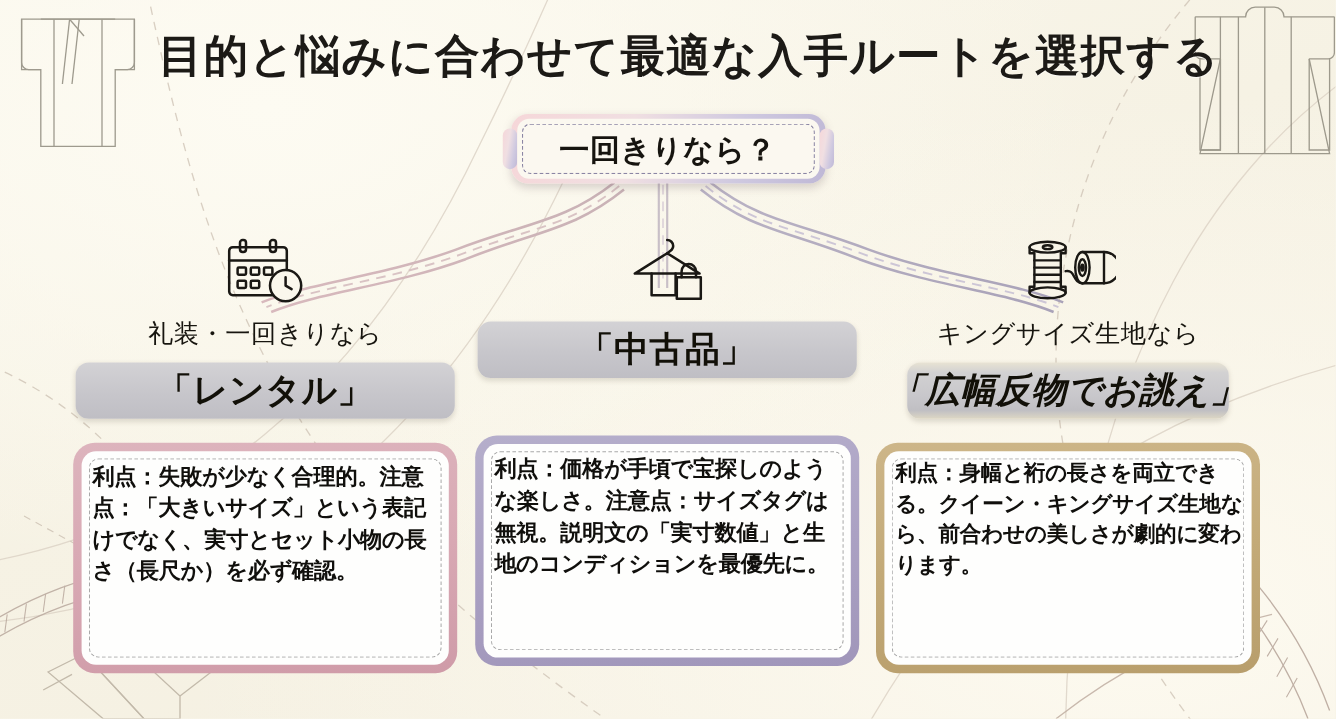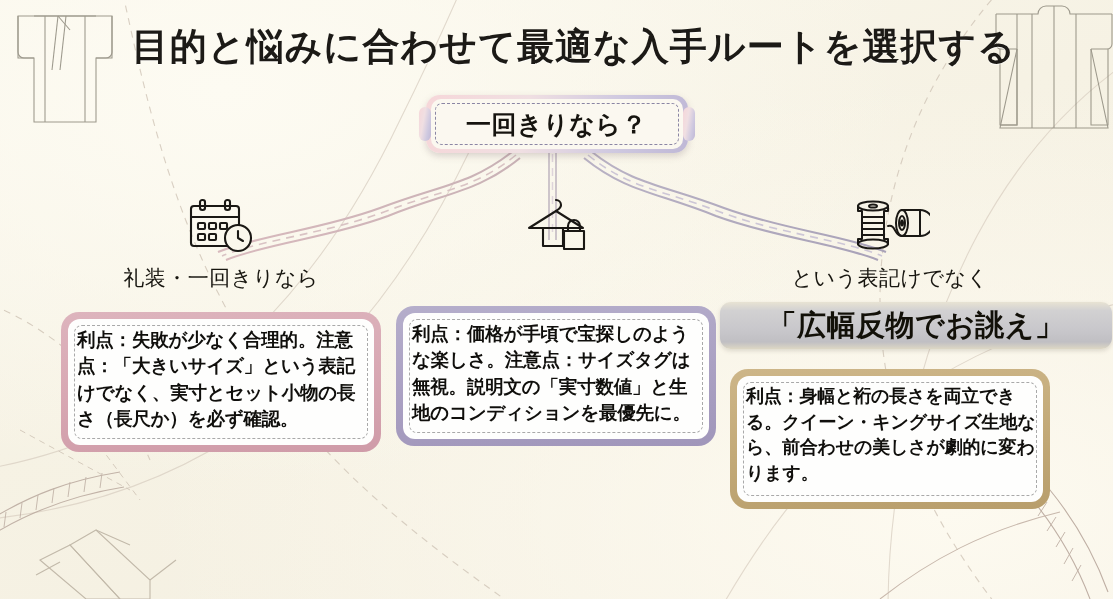--- a/index.html
+++ b/index.html
@@ -148,29 +148,30 @@
     color: #121008;
     letter-spacing: 0.5px;
     white-space: nowrap;
     box-shadow: 0 2px 4px rgba(110,100,85,0.2);
   }
   .pill-0, .pill-1 {
     width: 316px;
     background: linear-gradient(180deg, #d3d2d5 0%, #c7c6cb 55%, #bfbec4 100%);
   }
   .pill-2 {
-    width: 392px;
+    width: 268px;
     background: linear-gradient(180deg, #e8e3d3 0%, #d2d1d2 18%, #c8c7cb 60%, #c0bfc3 85%, #ddd7c4 100%);
+    font-style: italic;
   }
 
   
   .card {
     margin: 20px auto 0;
     width: 320px;
-    height: 140px;
+    height: 192px;
     border-radius: 18px;
     padding: 18px;
     position: relative;
   }
   .card-0 { background: linear-gradient(175deg, #ddb4bd 0%, #d8a8b3 50%, #cf9ba8 100%); }
   .card-1 { background: linear-gradient(175deg, #b5aecb 0%, #aba1c3 50%, #a096ba 100%); margin-top: 48px; }
   .card-2 { background: linear-gradient(175deg, #cdb689 0%, #c3aa78 50%, #b89e6c 100%); }
 
   .card-inner {
     position: absolute;
@@ -190,21 +191,21 @@
     left: 16px;
     right: 13px;
     font-size: 18.5px;
     font-weight: 700;
     line-height: 1.42;
     color: #100f0c;
     letter-spacing: -0.2px;
     text-align: left;
     word-break: break-all;
   }
-  .card-2 .card-text { font-size: 18px; }
+  .card-2 .card-text { font-size: 18px; font-family: Liberation Mono, monospace; }
 </style>
 </head>
 <body>
 
 <div id="stage">
 
   <svg id="bg-deco" viewBox="0 0 1113 599" xmlns="http://www.w3.org/2000/svg">
     <defs>
       <linearGradient id="ribbonL" x1="0" y1="0" x2="1" y2="0">
         <stop offset="0%" stop-color="#d8b9bd"></stop>
@@ -338,38 +339,40 @@
           <rect x="14" y="27" width="7" height="6" rx="1"></rect>
           <rect x="25" y="27" width="7" height="6" rx="1"></rect>
           <rect x="36" y="27" width="7" height="6" rx="1"></rect>
           <rect x="14" y="38" width="7" height="6" rx="1"></rect>
           <rect x="25" y="38" width="7" height="6" rx="1"></rect>
           <circle cx="54" cy="42" r="13" fill="#faf7ec"></circle>
           <path d="M54 35 V42 L59 45"></path>
         </svg>
       </div>
       <div class="col-label">礼装・一回きりなら</div>
+      <div class="pill pill-0">「レンタル」</div>
       <div class="card card-0">
         <div class="card-inner">
           <div class="card-dash"></div>
         </div>
         <div class="card-text">利点：失敗が少なく合理的。注意点：「大きいサイズ」という表記けでなく、実寸とセット小物の長さ（長尺か）を必ず確認。</div>
       </div>
     </div>
 
     <div class="col col-1">
       <div class="icon-box">
         <svg width="74" height="62" viewBox="0 0 74 62" fill="none" stroke="#1a1814" stroke-width="2.1" stroke-linecap="round" stroke-linejoin="round">
           <path d="M37 4 a5 5 0 0 1 5 5 c0 3 -2 4 -5 6"></path>
           <path d="M37 15 L10 32 h54 Z"></path>
           <path d="M24 32 V50 h20 V32"></path>
           <path d="M45 35 h20 v18 h-20 Z"></path>
           <path d="M49 35 V30 a6 6 0 0 1 12 0 V35"></path>
         </svg>
       </div>
+      <div class="pill pill-1">「中古品」</div>
       <div class="card card-1">
         <div class="card-inner">
           <div class="card-dash"></div>
         </div>
         <div class="card-text">利点：価格が手頃で宝探しのような楽しさ。注意点：サイズタグは無視。説明文の「実寸数値」と生地のコンディションを最優先に。</div>
       </div>
     </div>
 
     <div class="col col-2">
       <div class="icon-box">
@@ -384,21 +387,21 @@
           <line x1="12" y1="39" x2="34" y2="39"></line>
           <ellipse cx="23" cy="10" rx="4" ry="1.6"></ellipse>
           <path d="M38 30 C 46 28 44 40 52 40"></path>
           <path d="M52 14 h18 v26 h-18"></path>
           <ellipse cx="52" cy="27" rx="6" ry="13"></ellipse>
           <ellipse cx="52" cy="27" rx="3" ry="7"></ellipse>
           <ellipse cx="52" cy="27" rx="1" ry="2.5"></ellipse>
           <path d="M70 14 a4 4 0 0 1 0 26"></path>
         </svg>
       </div>
-      <div class="col-label">という表記けでなく</div>
+      <div class="col-label">キングサイズ生地なら</div>
       <div class="pill pill-2">「広幅反物でお誂え」</div>
       <div class="card card-2">
         <div class="card-inner">
           <div class="card-dash"></div>
         </div>
         <div class="card-text">利点：身幅と裄の長さを両立できる。クイーン・キングサイズ生地なら、前合わせの美しさが劇的に変わります。</div>
       </div>
     </div>
 
   </div>

